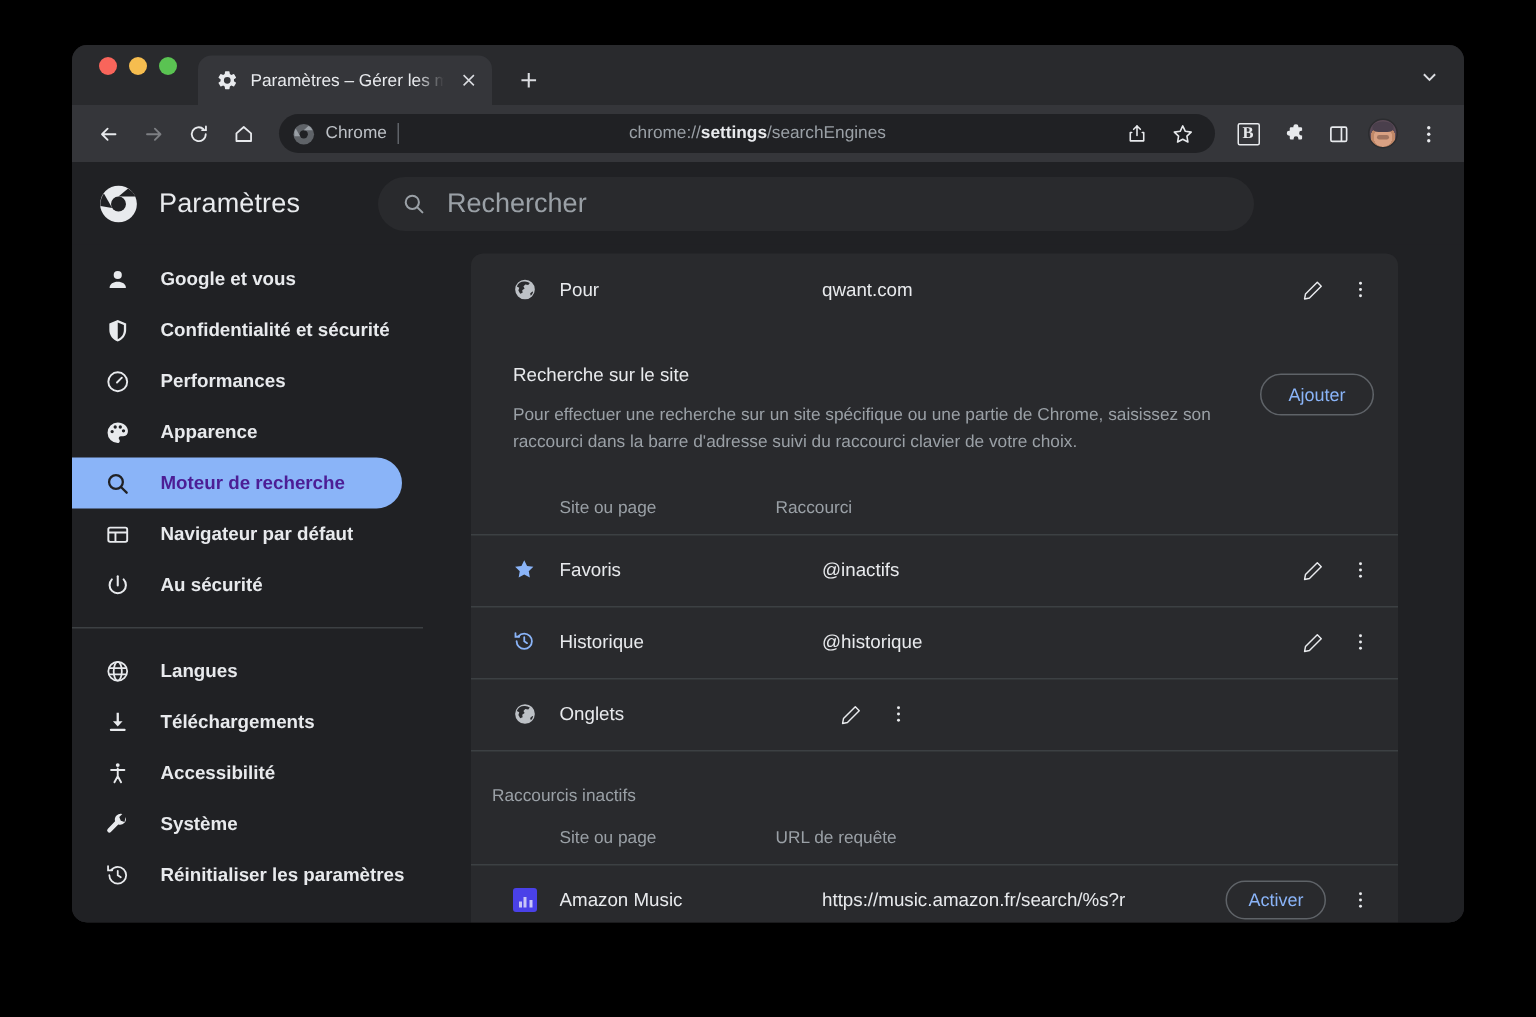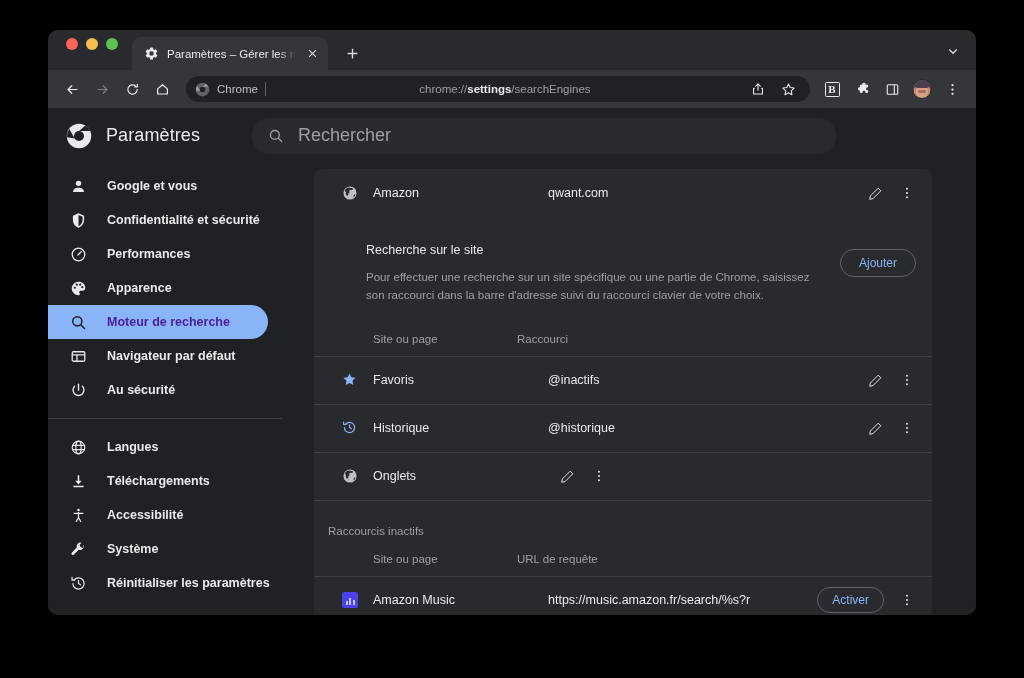--- a/index.html
+++ b/index.html
@@ -247,21 +247,21 @@
   .eng-name { color: #e8eaed; font-size: 12.5px; width: 175px; flex: 0 0 auto; white-space: nowrap; overflow: hidden; }
   .eng-val { color: #e8eaed; font-size: 12.5px; flex: 1 1 auto; white-space: nowrap; overflow: hidden; text-overflow: clip; }
   .row-actions { display: flex; align-items: center; gap: 14px; flex: 0 0 auto; margin-left: 10px; }
   .icon-btn { width: 18px; height: 18px; display: flex; align-items: center; justify-content: center; color: #e8eaed; }
 
   .section-head {
     display: flex;
     align-items: flex-start;
     padding: 26px 16px 18px 28px;
   }
-  .section-texts { flex: 1 1 auto; min-width: 0; padding-right: 24px; margin-left: 24px; }
+  .section-texts { flex: 1 1 auto; min-width: 0; padding-right: 24px; }
   .section-title { color: #e8eaed; font-size: 12.5px; margin-bottom: 12px; }
   .section-desc { color: #9aa0a6; font-size: 11.5px; line-height: 1.55; }
   .btn-outline {
     flex: 0 0 auto;
     border: 1px solid #5f6368;
     border-radius: 14px;
     color: #8ab4f8;
     font-size: 12px;
     padding: 6px 18px;
     background: transparent;
@@ -575,21 +575,21 @@
 
       <main class="main">
         <div class="card">
 
           <div class="eng-row nb">
             <span class="eng-icon globe-ic">
               <svg viewBox="0 0 20 20" width="16" height="16" fill="currentColor">
                   <path d="M10 1.8a8.2 8.2 0 108.2 8.2A8.2 8.2 0 0010 1.8zm0 1.5a6.7 6.7 0 014 1.3l-1.3 1.6-2.5-.4-1.5 1.6 1 1.7-2 1.5.3 2.2-2 .7-1.5-2.6.7-2.3-2-1.1A6.7 6.7 0 0110 3.3zm4.8 11.9l-.5-1.9 1.8-1.6.7.4a6.7 6.7 0 01-2 3.1z"></path>
                 </svg>
             </span>
-            <span class="eng-name">Amazon</span>
+            <span class="eng-name">Pour</span>
             <span class="eng-val">qwant.com</span>
             <span class="row-actions">
               <span class="icon-btn">
                 <svg viewBox="0 0 20 20" width="15" height="15" stroke="currentColor" stroke-width="1.3" fill="none" stroke-linejoin="round">
                     <path d="M13.6 2.9l3.5 3.5L6.6 16.9l-4.3.8.8-4.3z"></path>
                   </svg>
               </span>
               <span class="icon-btn">
                 <svg viewBox="0 0 20 20" width="14" height="14" fill="currentColor">
                     <circle cx="10" cy="4" r="1.4"></circle>

